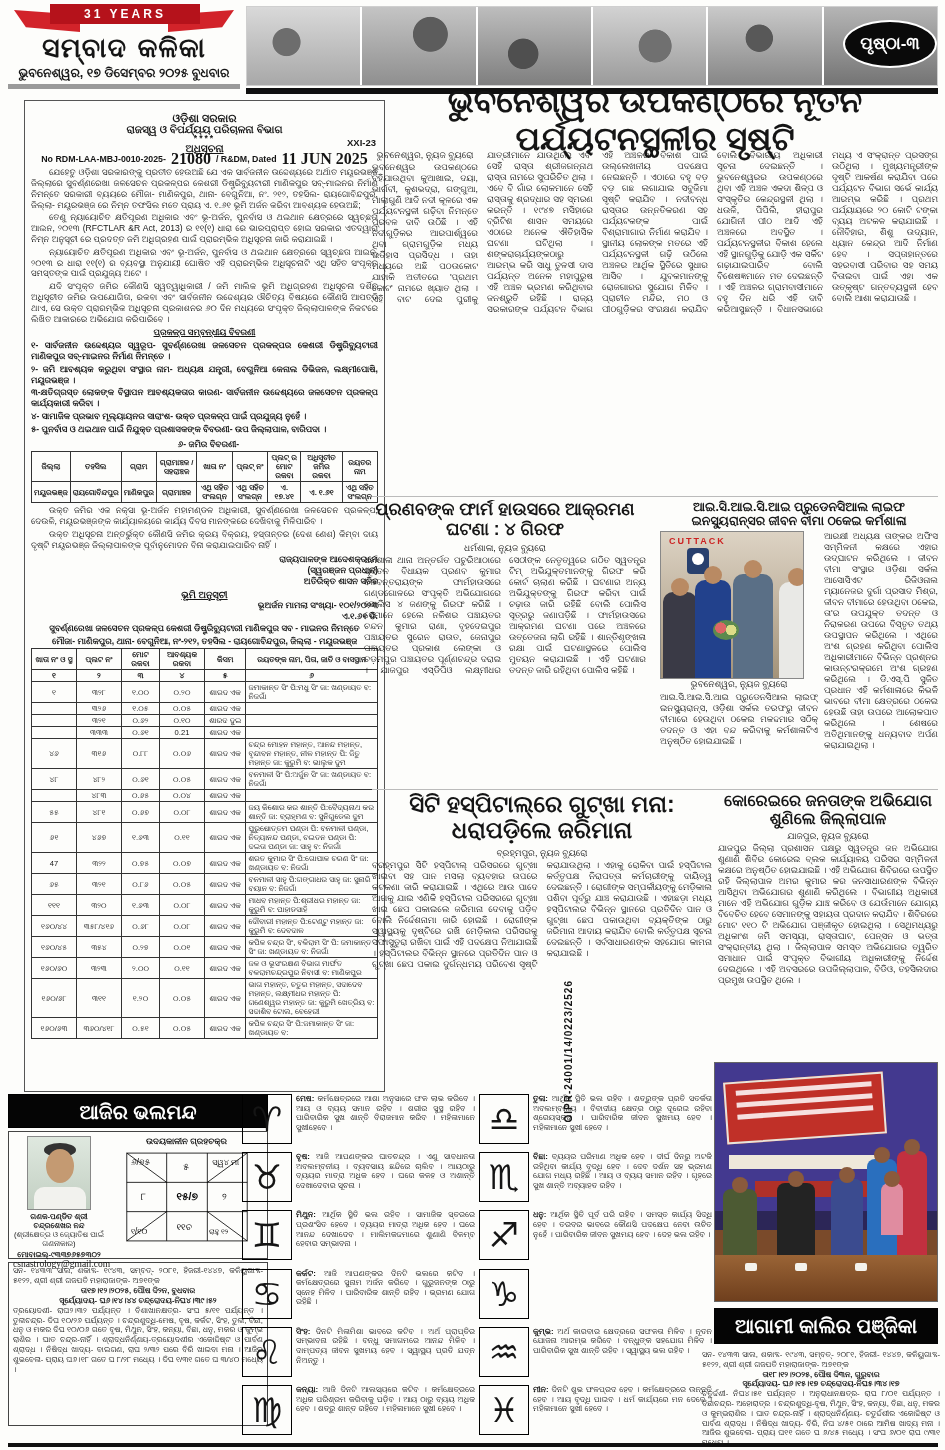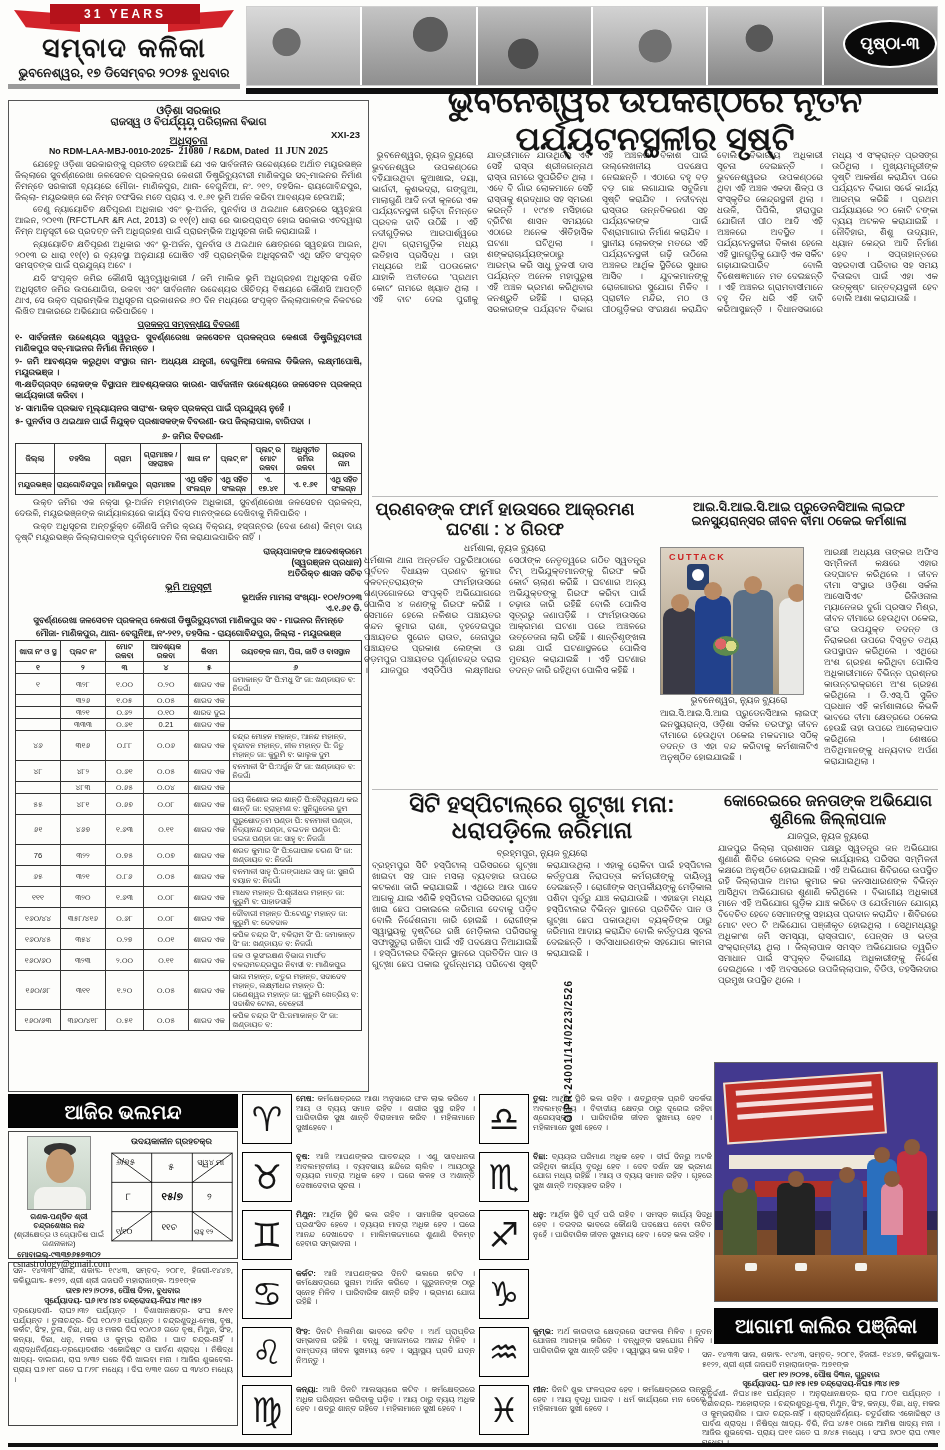--- a/index.html
+++ b/index.html
@@ -27,30 +27,30 @@
   .ps3{background:radial-gradient(circle at 40% 60%,#4f4f4f 0 18%,transparent 19%),linear-gradient(#bdbdbd,#7f7f7f);}
   .ps4{background:radial-gradient(circle at 55% 50%,#707070 0 22%,transparent 23%),linear-gradient(#d2d2d2,#9b9b9b);}
   .ps5{background:radial-gradient(circle at 45% 40%,#585858 0 17%,transparent 18%),linear-gradient(#c9c9c9,#868686);}
   .ps6{background:radial-gradient(circle at 50% 55%,#646464 0 20%,transparent 21%),linear-gradient(#b5b5b5,#747474);}
   .strip-bar{position:absolute;left:246px;top:88px;width:692px;height:6px;background:#101010;}
   .page-badge{position:absolute;left:843px;top:20px;width:94px;height:48px;background:#0a0a0a;
     border-radius:50%;color:#fff;font-weight:bold;font-size:17px;display:flex;align-items:center;
     justify-content:center;z-index:5;border:2px solid #fff;}
 
   
-  .notice{position:absolute;left:8px;top:100px;width:361px;height:992px;border:1px solid #555;
-    padding:4px 6px;font-size:8.6px;line-height:10.8px;overflow:hidden;}
+  .notice{position:absolute;left:24px;top:100px;width:361px;height:992px;border:1px solid #555;
+    padding:12px 6px;font-size:8.6px;line-height:10.8px;overflow:hidden;}
   .ncenter{text-align:center;font-weight:bold;}
   .ngovt{font-size:11px;}
   .ndept{font-size:10.5px;position:relative;}
   .ncode{position:absolute;right:2px;top:14px;font-weight:bold;font-size:9.5px;}
   .nstars{text-align:center;font-weight:bold;letter-spacing:2px;line-height:6px;}
   .ntitle{text-align:center;font-weight:bold;text-decoration:underline;font-size:10.5px;margin:2px 0 1px;}
   .nref{font-weight:bold;font-size:8.8px;display:flex;gap:5px;justify-content:center;}
-  .nref .hand{font-family:"Liberation Serif",serif;font-size:10px;}
+  .nref .hand{font-family:"Liberation Serif",serif;font-size:16px;}
   .npara{text-align:justify;text-indent:18px;margin-top:2px;}
   .nph{text-align:center;font-weight:bold;text-decoration:underline;margin-top:3px;}
   .npoint{text-align:justify;margin-top:2px;font-weight:bold;}
   .nlandh{font-weight:bold;margin:4px 0 2px 8px;text-align:center;}
   table.ntab{width:100%;border-collapse:collapse;font-size:7.6px;line-height:9px;}
   table.ntab td,table.ntab th{border:1px solid #333;padding:1px 2px;text-align:center;vertical-align:middle;font-weight:bold;}
   table.big td{font-weight:normal;}
   .tname{text-align:left !important;}
   .nsig{text-align:right;font-weight:bold;margin-top:3px;line-height:11px;}
   .nsched{text-align:center;font-weight:bold;text-decoration:underline;margin-top:3px;font-size:9.5px;}
@@ -63,21 +63,21 @@
   .headline-xl{position:absolute;left:372px;top:82px;width:566px;font-size:33px;font-weight:700;
     text-align:center;line-height:1.15;}
   .lead-body{position:absolute;left:372px;top:150px;width:566px;height:344px;
     column-count:5;column-gap:9px;font-size:8.8px;line-height:11px;text-align:justify;overflow:hidden;}
   .dateline{font-weight:normal;text-align:center;font-size:9px;margin-bottom:1px;}
   .art-head{font-weight:800;text-align:center;line-height:1.12;}
   .farm{position:absolute;left:364px;top:500px;width:282px;height:288px;overflow:hidden;}
   .farm .art-head{font-size:17.5px;margin-bottom:4px;}
   .farm-body{column-count:2;column-gap:8px;height:228px;font-size:8.8px;line-height:11px;text-align:justify;overflow:hidden;}
   .icici{position:absolute;left:660px;top:500px;width:278px;height:288px;overflow:hidden;}
-  .icici .art-head{font-size:12.5px;margin-bottom:19px;}
+  .icici .art-head{font-size:12.5px;margin-bottom:3px;}
   .icici-row{display:flex;gap:6px;}
   .icici-left{width:158px;}
   .photo-officers{position:relative;width:144px;height:148px;background:linear-gradient(#d8cec0,#b3a astronom88e);
     background:linear-gradient(#ddd3c4,#a3937a);border:1px solid #888;overflow:hidden;}
   .cuttack{position:absolute;left:8px;top:4px;color:#c22;font-weight:bold;font-size:9px;letter-spacing:2px;}
   .logo-c{position:absolute;left:26px;top:16px;width:22px;height:26px;background:#28406e;border-radius:4px;}
   .logo-c:before{content:"";position:absolute;left:5px;top:5px;width:12px;height:12px;background:#fff;border-radius:50%;}
   .fig{position:absolute;bottom:0;border-radius:10px 10px 0 0;}
   .f1{left:2px;width:34px;height:86px;background:#3a3a46;}
   .f2{left:34px;width:36px;height:98px;background:#22418c;}
@@ -119,21 +119,21 @@
   .mt-table{position:absolute;left:0;bottom:0;width:100%;height:46px;
     background:linear-gradient(#9a6436,#6f3f1d);}
   .cup{position:absolute;bottom:30px;width:12px;height:8px;background:#f4f2ec;border-radius:2px;}
   .banner{background:#050505;color:#fff;font-weight:800;text-align:center;}
   .panjika-banner{position:absolute;left:714px;top:1308px;width:224px;height:36px;font-size:20px;line-height:36px;}
   .panjika-text{position:absolute;left:702px;top:1350px;width:238px;height:96px;font-size:7.8px;
     line-height:9.8px;text-align:justify;overflow:hidden;}
   .pcenter{text-align:center;font-weight:bold;}
 
   
-  .bm{position:absolute;left:8px;top:1094px;width:230px;height:346px;}
+  .bm{position:absolute;left:8px;top:1094px;width:260px;height:346px;}
   .bm-banner{height:34px;font-size:20px;line-height:34px;border:1px solid #000;}
   .bm-box{border:1px solid #444;margin-top:3px;padding:4px;height:128px;display:flex;gap:5px;}
   .bm-left{width:92px;font-size:7.6px;text-align:center;line-height:9px;}
   .astro-photo{width:64px;height:74px;margin:0 auto;border:1px solid #888;position:relative;
     background:linear-gradient(#dfe8df,#c2cfc2);overflow:hidden;}
   .astro-photo .head{position:absolute;left:18px;top:12px;width:28px;height:34px;border-radius:50%;background:#c49a72;}
   .astro-photo .hair{position:absolute;left:16px;top:6px;width:32px;height:14px;border-radius:50%;background:#333;}
   .astro-photo .body{position:absolute;left:6px;bottom:-4px;width:52px;height:26px;border-radius:10px 10px 0 0;background:#f2f2ee;}
   .bm-name{font-weight:bold;margin-top:2px;}
   .bm-email{font-family:"Liberation Serif",serif;font-size:9.5px;margin-top:1px;}
@@ -329,21 +329,21 @@
           </tr>
           <tr data-interactable="false">
             <td>୬୧</td>
             <td>୪୬୭</td>
             <td>୧.୬୩</td>
             <td>୦.୧୧</td>
             <td>ଶାରଦ ଏକ</td>
             <td class="tname">ପୁରୁଷୋତ୍ତମ ପଣ୍ଡା ପି: ବନମାଳୀ ପଣ୍ଡା, ନିତ୍ୟାନନ୍ଦ ପଣ୍ଡା, ଚଇତନ ପଣ୍ଡା ପି: ଦଇତା ପଣ୍ଡା ଜା: ସାହୁ ବ: ନିଜଗାଁ</td>
           </tr>
           <tr data-interactable="false">
-            <td>76</td>
+            <td>47</td>
             <td>୩୨୨</td>
             <td>୦.୭୫</td>
             <td>୦.୦୭</td>
             <td>ଶାରଦ ଏକ</td>
             <td class="tname">ଶରତ କୁମାର ସିଂ ପି:ଗୋପାଳ ଚରଣ ସିଂ ଜା: ଖଣ୍ଡାୟତ ବ: ନିଜଗାଁ</td>
           </tr>
           <tr data-interactable="false">
             <td>୬୫</td>
             <td>୩୨୧</td>
             <td>୦.୮୬</td>

